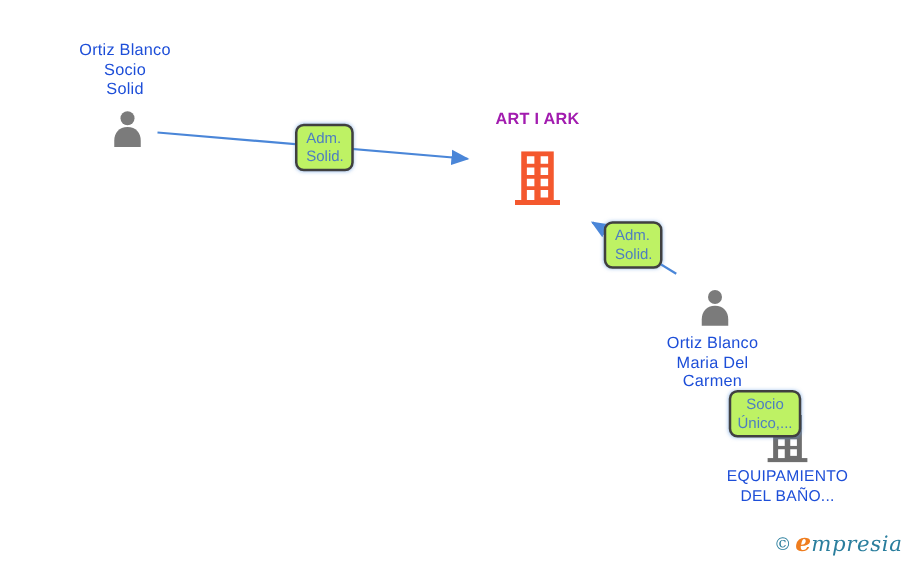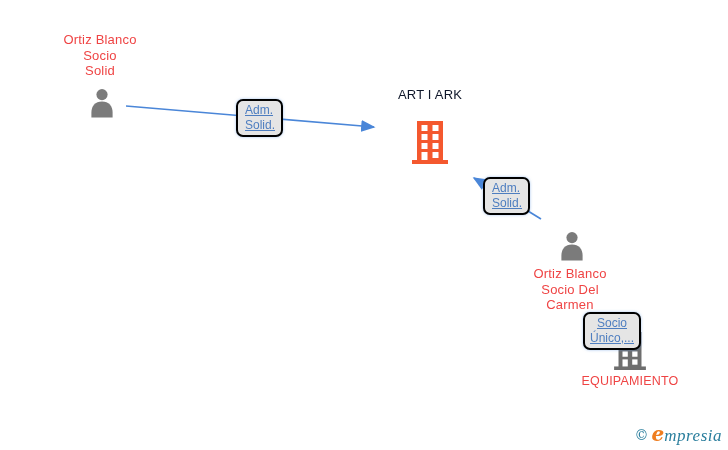--- a/index.html
+++ b/index.html
@@ -13,58 +13,57 @@
   
   #edges-layer{position:absolute;left:0;top:0;z-index:1;}
 
   
   .node-icon{position:absolute;z-index:2;}
 
   
   .node-label{
     position:absolute;z-index:2;
     text-align:center;
-    color:#ef4444;
+    color:#1d4ed8;
     font-size:13px;line-height:15.5px;
     letter-spacing:.2px;
     cursor:pointer;
   }
-  .node-label.company{font-weight:normal;color:#0f172a;}
+  .node-label.company{font-weight:bold;color:#a21caf;}
   .node-label .lbl-line{white-space:nowrap;}
   #company2-label{font-size:12.5px;}
 
   
   .edge-box{
     position:absolute;z-index:3;
-    background:#e5e5e5;
-    border:2px solid #000000;
+    background:#bef264;
+    border:2px solid #404040;
     border-radius:7px;
     box-shadow:0 0 3px rgba(91,147,221,.55);
     color:#4e7ec0;
     font-size:12px;line-height:15px;
     padding:2px 6px 2px 7px;
     cursor:pointer;
-    text-decoration:underline;
   }
   .edge-box .box-line{white-space:nowrap;}
   #edge3-box{text-align:center;padding:2px 5px;}
 
   
   #logo{
     position:absolute;right:6px;bottom:4px;z-index:4;
     font-family:"DejaVu Serif","Liberation Serif",serif;
     font-style:italic;
     font-size:17px;
     color:#2a7e9d;
     cursor:pointer;
     white-space:nowrap;
   }
   #logo .logo-copy{font-style:normal;font-size:14px;vertical-align:1px;margin-right:3px;}
   #logo .logo-e{color:#ef7d1f;font-size:20px;font-weight:bold;}
-  #logo .logo-rest{letter-spacing:.5px;font-family:Liberation Serif, serif;}
+  #logo .logo-rest{letter-spacing:.5px;}
 </style>
 </head>
 <body>
 
 <div id="canvas">
 
   <svg width="0" height="0" style="position:absolute" aria-hidden="true">
     <defs>
       <symbol id="sym-person" viewBox="0 0 30 32">
         <circle cx="15" cy="7.6" r="5.6"></circle>
@@ -119,33 +118,34 @@
   <div class="edge-box" id="edge2-box" style="left:483px;top:177px;">
     <div class="box-line">Adm.</div>
     <div class="box-line">Solid.</div>
   </div>
 
   <svg class="node-icon" style="left:557px;top:230px;" width="30" height="32" fill="#7b7b7b">
     <use href="#sym-person"></use>
   </svg>
   <div class="node-label" id="person2-label" style="left:500px;top:266px;width:140px;">
     <div class="lbl-line">Ortiz Blanco</div>
-    <div class="lbl-line">Socio Del</div>
+    <div class="lbl-line">Maria Del</div>
     <div class="lbl-line">Carmen</div>
   </div>
 
   <div class="edge-box" id="edge3-box" style="left:583px;top:312px;min-width:44px;">
     <div class="box-line">Socio</div>
     <div class="box-line">Único,...</div>
   </div>
 
   <svg class="node-icon" style="left:612px;top:332px;" width="36" height="38" fill="#6e6e6e">
     <use href="#sym-building"></use>
   </svg>
   <div class="node-label" id="company2-label" style="left:555px;top:374px;width:150px;">
     <div class="lbl-line">EQUIPAMIENTO</div>
+    <div class="lbl-line">DEL BAÑO...</div>
   </div>
 
   <div id="logo">
     <span class="logo-copy">©</span><span class="logo-e">e</span><span class="logo-rest">mpresia</span>
   </div>
 
 </div>
 
 </body></html>

